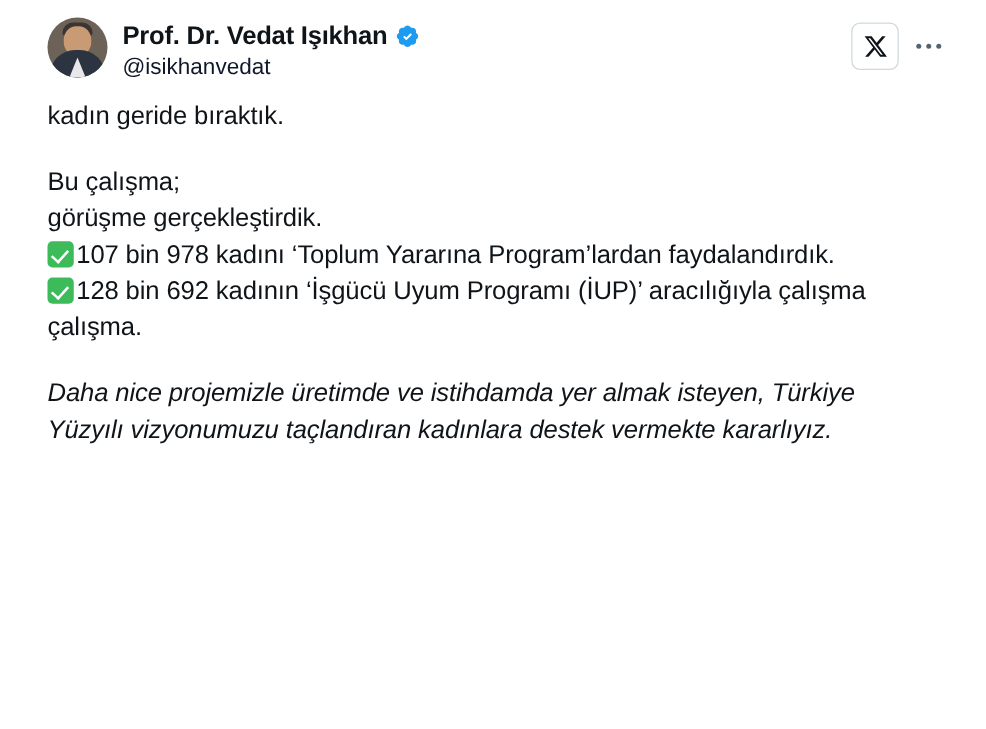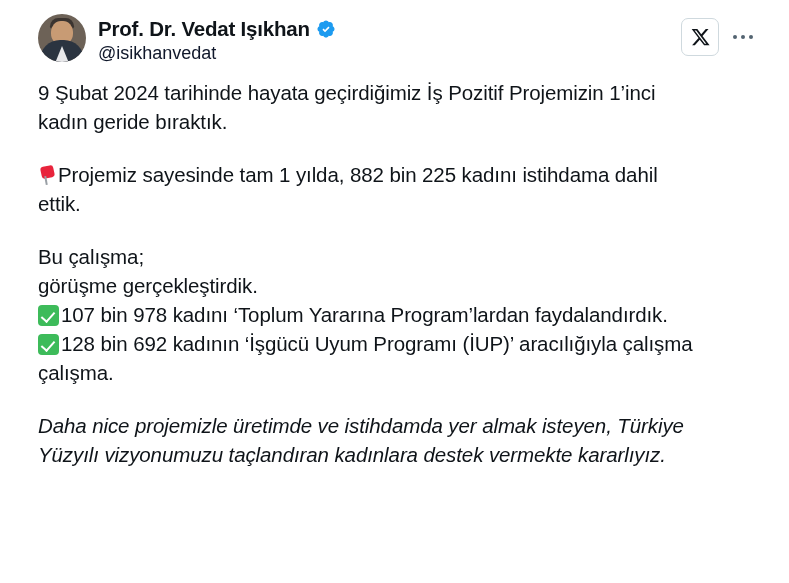--- a/index.html
+++ b/index.html
@@ -240,28 +240,23 @@
         <span></span>
         <span></span>
         <span></span>
       </div>
     </div>
   </div>
 
   <div class="tweet-body">
 
     <p class="para">
-      <span class="line">9 Şubat 2024 tarihinde hayata geçirdiğimiz İş Pozitif Projemizin 1’inci</span>
       <span class="line">kadın geride bıraktık.</span>
     </p>
 
-    <p class="para">
-      <span class="line"><span class="pin-icon"><span class="head"></span><span class="needle"></span></span><span>Projemiz sayesinde tam 1 yılda, 882 bin 225 kadını istihdama dahil</span></span>
-      <span class="line">ettik.</span>
-    </p>
 
     <p class="para">
       <span class="line">Bu çalışma;</span>
       <span class="line">görüşme gerçekleştirdik.</span>
       <span class="line"><span class="check-icon"></span><span>107 bin 978 kadını ‘Toplum Yararına Program’lardan faydalandırdık.</span></span>
       <span class="line"><span class="check-icon"></span><span>128 bin 692 kadının ‘İşgücü Uyum Programı (İUP)’ aracılığıyla çalışma</span></span>
       <span class="line">çalışma.</span>
     </p>
 
     <p class="para">

